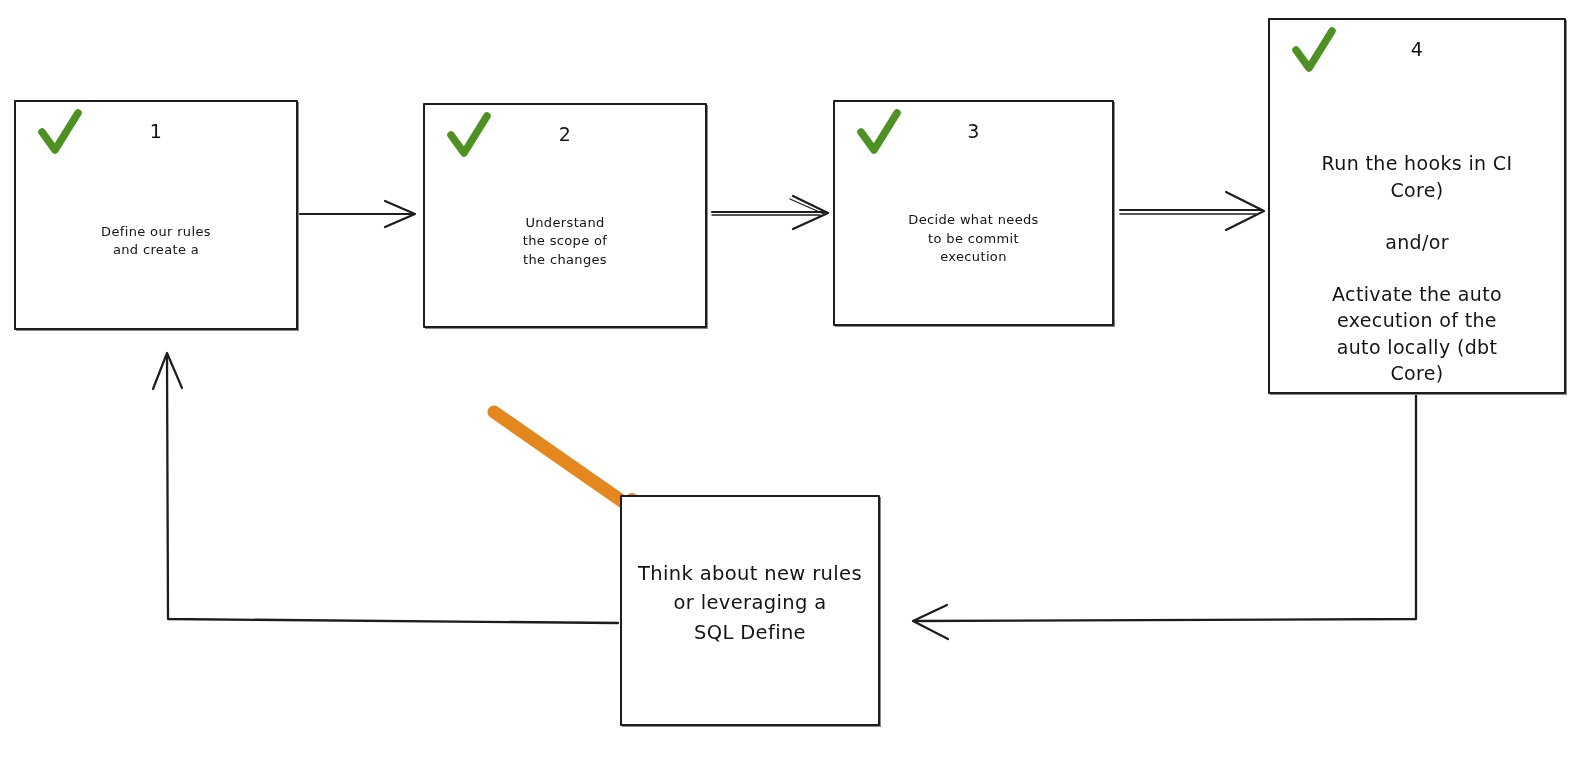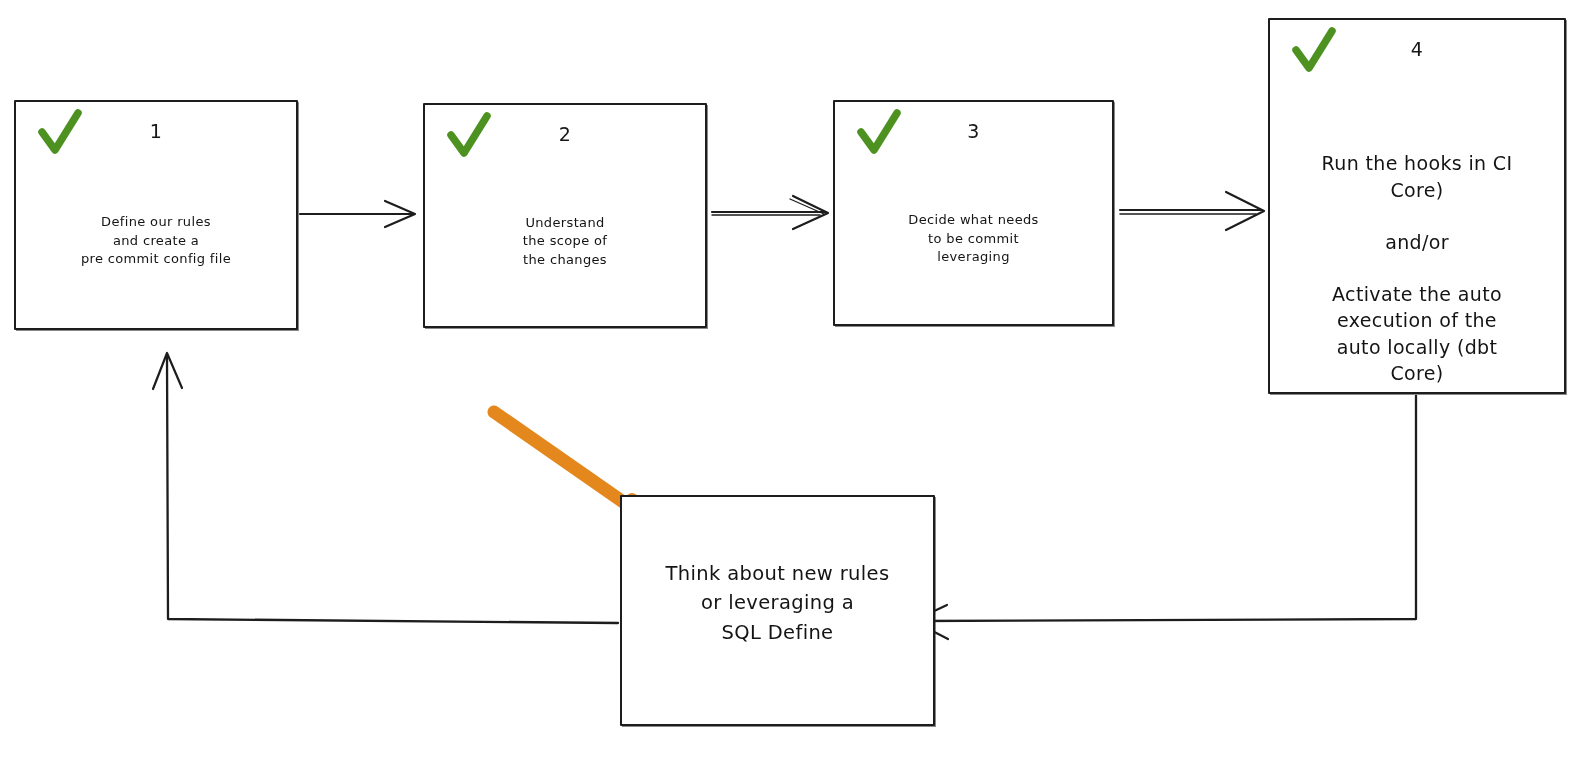--- a/index.html
+++ b/index.html
@@ -83,21 +83,21 @@
     font-family: "DejaVu Sans", sans-serif;
   }
   .node-gap {
     height: 26px;
   }
   
   #node-1 { left: 14px;   top: 100px; width: 284px; height: 230px; }
   #node-2 { left: 423px;  top: 103px; width: 284px; height: 225px; }
   #node-3 { left: 833px;  top: 100px; width: 281px; height: 226px; }
   #node-4 { left: 1268px; top: 18px;  width: 298px; height: 376px; }
-  #node-5 { left: 620px;  top: 495px; width: 315px; height: 231px; }
+  #node-5 { left: 620px;  top: 495px; width: 260px; height: 231px; }
 
   #node-4 .node-body { justify-content: flex-end; padding-top: 2px; }
   #node-4 .node-line { font-size: 19px; line-height: 1.38; }
   #node-5 .node-head { height: 62px; }
   #node-5 .node-body { justify-content: flex-start; }
   #node-5 .node-line { font-size: 19.5px; line-height: 1.5; }
 </style>
 </head>
 <body>
 
@@ -143,21 +143,20 @@
   <div class="node" id="node-1">
     <div class="node-head">
       <svg class="check" viewBox="0 0 46 48">
         <path d="M 4 24 L 17 42 L 40 5" fill="none" stroke="#4D9221" stroke-width="7.5" stroke-linecap="round" stroke-linejoin="round"></path>
       </svg>
       <div class="node-num">1</div>
     </div>
     <div class="node-body">
       <span class="node-line">Define our rules</span>
       <span class="node-line">and create a</span>
-      <span class="node-line">pre commit config file</span>
     </div>
   </div>
 
   <div class="node" id="node-2">
     <div class="node-head">
       <svg class="check" viewBox="0 0 46 48">
         <path d="M 4 24 L 17 42 L 40 5" fill="none" stroke="#4D9221" stroke-width="7.5" stroke-linecap="round" stroke-linejoin="round"></path>
       </svg>
       <div class="node-num">2</div>
     </div>
@@ -171,21 +170,21 @@
   <div class="node" id="node-3">
     <div class="node-head">
       <svg class="check" viewBox="0 0 46 48">
         <path d="M 4 24 L 17 42 L 40 5" fill="none" stroke="#4D9221" stroke-width="7.5" stroke-linecap="round" stroke-linejoin="round"></path>
       </svg>
       <div class="node-num">3</div>
     </div>
     <div class="node-body">
       <span class="node-line">Decide what needs</span>
       <span class="node-line">to be commit</span>
-      <span class="node-line">leveraging</span>
+      <span class="node-line">execution</span>
     </div>
   </div>
 
   <div class="node" id="node-4">
     <div class="node-head">
       <svg class="check" viewBox="0 0 46 48">
         <path d="M 4 24 L 17 42 L 40 5" fill="none" stroke="#4D9221" stroke-width="7.5" stroke-linecap="round" stroke-linejoin="round"></path>
       </svg>
       <div class="node-num">4</div>
     </div>

